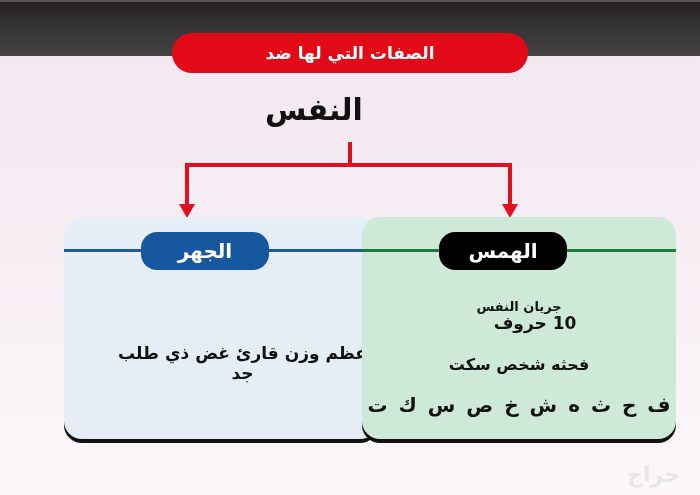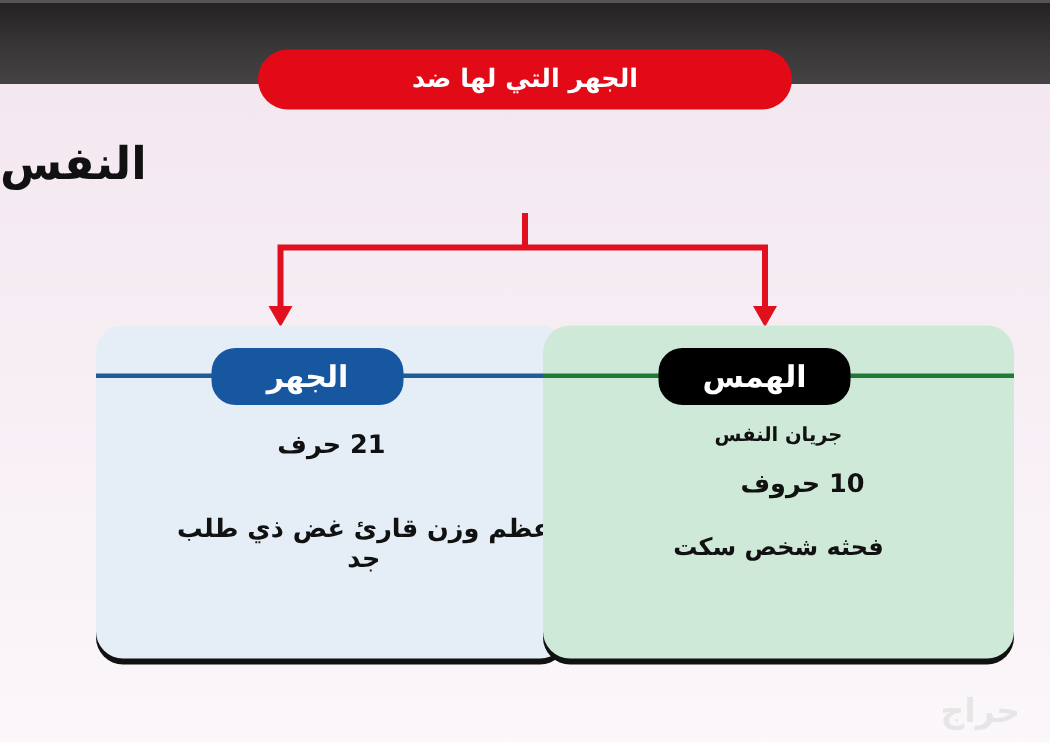--- a/index.html
+++ b/index.html
@@ -14,21 +14,21 @@
     border-top:2px solid #555;
   }
   .title-pill {
     position:absolute; left:172px; top:33px; width:356px; height:40px;
     background:#e20a17; border-radius:20px;
     color:#fff; font-weight:bold; font-size:17px;
     display:flex; align-items:center; justify-content:center;
     direction:rtl;
   }
   .main-word {
-    position:absolute; left:0; width:628px; top:92px; text-align:left;
+    position:absolute; left:0; width:628px; top:92px; text-align:center;
     font-size:30px; font-weight:bold; color:#111; direction:rtl;
   }
   .connector { position:absolute; left:0; top:0; }
   .card {
     position:absolute; top:217px; width:314px; height:222px;
     border-radius:18px;
     box-shadow: 0 4px 0 #111;
   }
   .card.left { left:64px; background:#e5eef6; }
   .card.right { left:362px; background:#cfe9d8; }
@@ -48,46 +48,46 @@
     position:absolute; left:0; right:0; text-align:center; direction:rtl;
     color:#111; font-weight:bold;
   }
 </style>
 </head>
 <body>
 
 <div class="topbar"></div>
 
 <div class="title-pill">
-  <span>الجهر التي لها ضد</span>
+  <span>الصفات التي لها ضد</span>
 </div>
 
 <div class="main-word">النفس</div>
 
 <svg class="connector" width="700" height="230">
   <g fill="none" stroke="#e0101e" stroke-width="4">
     <line x1="350" y1="142" x2="350" y2="165"></line>
     <polyline points="187,205 187,165 510,165 510,205"></polyline>
   </g>
   <polygon points="179,204 195,204 187,218" fill="#e0101e"></polygon>
   <polygon points="502,204 518,204 510,218" fill="#e0101e"></polygon>
 </svg>
 
 <div class="card left">
   <div class="hline"></div>
   <div class="badge">
     <span>الجهر</span>
   </div>
-  <div class="line" style="top:70px;font-size:17px;">21 حرف</div>
   <div class="line" style="top:126px;font-size:17px;margin-left:43px;">عظم وزن قارئ غض ذي طلب جد</div>
 </div>
 
 <div class="card right">
   <div class="hline"></div>
   <div class="badge">
     <span>الهمس</span>
   </div>
-  <div class="line" style="top:66px;font-size:13px;">جريان النفس</div>
+  <div class="line" style="top:82px;font-size:13px;">جريان النفس</div>
   <div class="line" style="top:96px;font-size:17px;padding-left:32px;">10 حروف</div>
   <div class="line" style="top:138px;font-size:16px;">فحثه شخص سكت</div>
+  <div class="line" style="top:176px;font-size:20px;word-spacing:4px;">ف ح ث ه ش خ ص س ك ت</div>
 </div>
 
 <div style="position:absolute;right:20px;top:462px;color:#e6e6e6;font-size:22px;font-weight:bold;direction:rtl;">حراج</div>
 
 </body></html>

